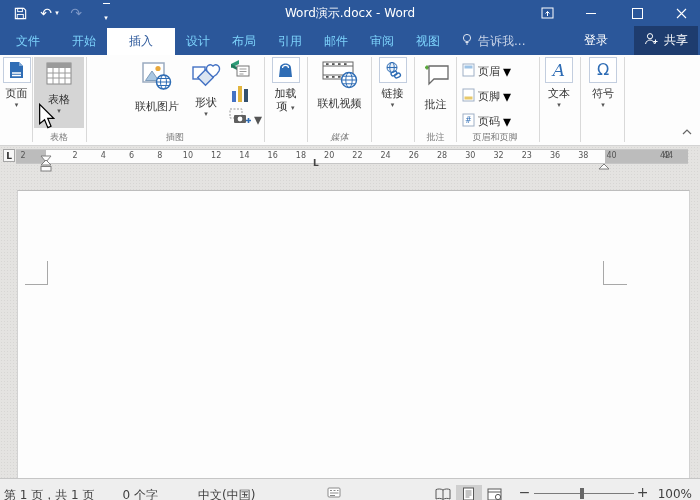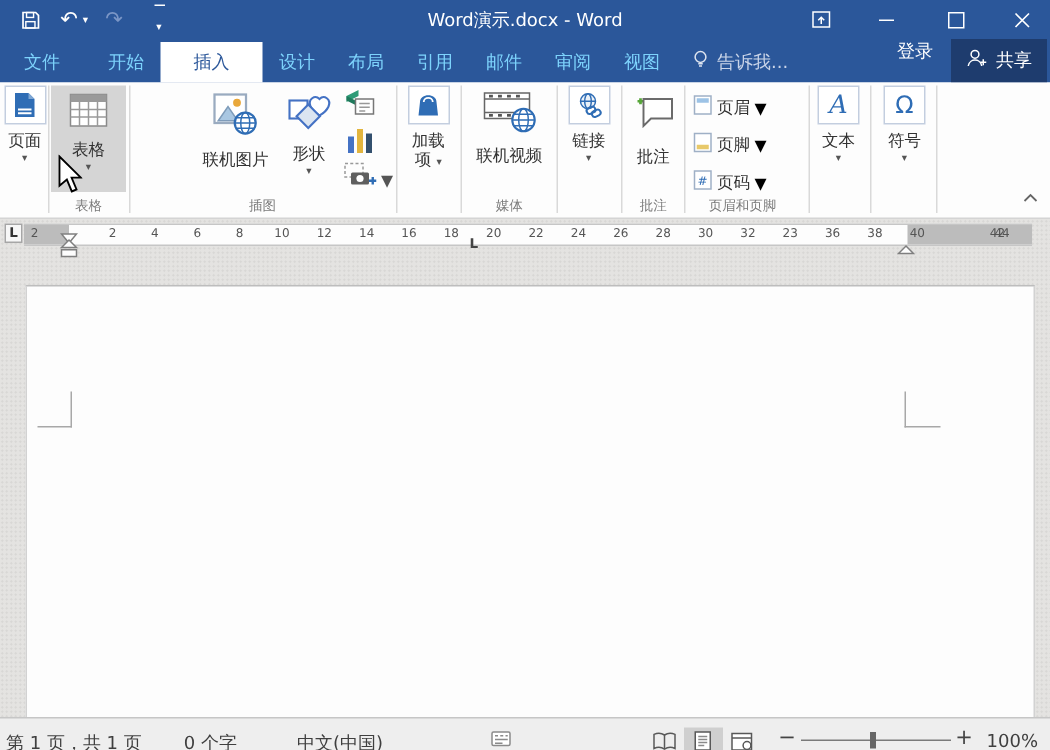--- a/index.html
+++ b/index.html
@@ -19,21 +19,21 @@
           justify-content:center;color:#fff;}
 
   
   .tabrow{position:absolute;left:0;top:26px;width:700px;height:29px;background:#2b579a;
           display:flex;align-items:flex-end;}
   .tab{height:27px;line-height:27px;padding:0 11px;color:#7dd3fc;font-size:12px;margin-top:2px;}
   .tab.file{margin-left:5px;margin-right:10px;}
   .tab.sel{background:#fff;color:#2b579a;padding:0 22px;}
   .tellme{display:flex;align-items:center;gap:5px;color:#c9d4e8;font-size:12px;
           margin-left:10px;height:27px;}
-  .right-cluster{margin-left:auto;display:flex;height:29px;}
+  .right-cluster{margin-left:auto;display:flex;align-items:center;height:29px;gap:14px;}
   .signin{color:#fff;font-size:12px;padding:0 12px;}
   .share{background:#1e3c6e;color:#fff;font-size:12px;height:29px;display:flex;
          align-items:center;gap:5px;padding:0 10px;margin-right:2px;}
 
   
   .ribbon{position:absolute;left:0;top:55px;width:700px;height:91px;background:#fdfdfd;
           border-bottom:1px solid #d4d4d4;box-sizing:border-box;}
   .divider{position:absolute;top:2px;width:1px;height:85px;background:#d9d9d9;}
   .group-label{position:absolute;bottom:1px;left:0;right:0;text-align:center;
                font-size:9px;color:#7a7a7a;}
@@ -262,21 +262,21 @@
           <rect x="10" y="15" width="2.6" height="1.8" fill="#555"></rect>
           <rect x="16" y="15" width="2.6" height="1.8" fill="#555"></rect>
           <rect x="22" y="15" width="2.6" height="1.8" fill="#555"></rect>
           <circle cx="27" cy="19" r="7.5" fill="#fff" stroke="#2f6db5" stroke-width="1.4"></circle>
           <ellipse cx="27" cy="19" rx="3.2" ry="7.5" fill="none" stroke="#2f6db5"></ellipse>
           <path d="M19.5 19h15M20.5 15.2h13M20.5 22.8h13" stroke="#2f6db5"></path>
         </svg>
     </div>
     <span class="lbl">联机视频</span>
   </div>
-  <div style="position:absolute;left:311px;width:57px;" class="group-label">媒体</div>
+  <div style="position:absolute;left:311px;width:57px;font-style:italic;" class="group-label">媒体</div>
   <div class="divider" style="left:371px;"></div>
 
   <div class="bigbtn" style="left:374px;width:37px;">
     <div class="iconbox">
       <svg width="18" height="18" viewBox="0 0 18 18">
           <circle cx="8" cy="6.5" r="5" fill="#eaf1f8" stroke="#2f6db5"></circle>
           <ellipse cx="8" cy="6.5" rx="2.2" ry="5" fill="none" stroke="#2f6db5"></ellipse>
           <path d="M3 6.5h10" stroke="#2f6db5"></path>
           <rect x="7" y="10.5" width="6" height="4" rx="2" fill="none" stroke="#2f6db5" stroke-width="1.4" transform="rotate(-25 10 12.5)"></rect>
           <rect x="10.5" y="12.5" width="6" height="4" rx="2" fill="none" stroke="#2f6db5" stroke-width="1.4" transform="rotate(-25 13.5 14.5)"></rect>

